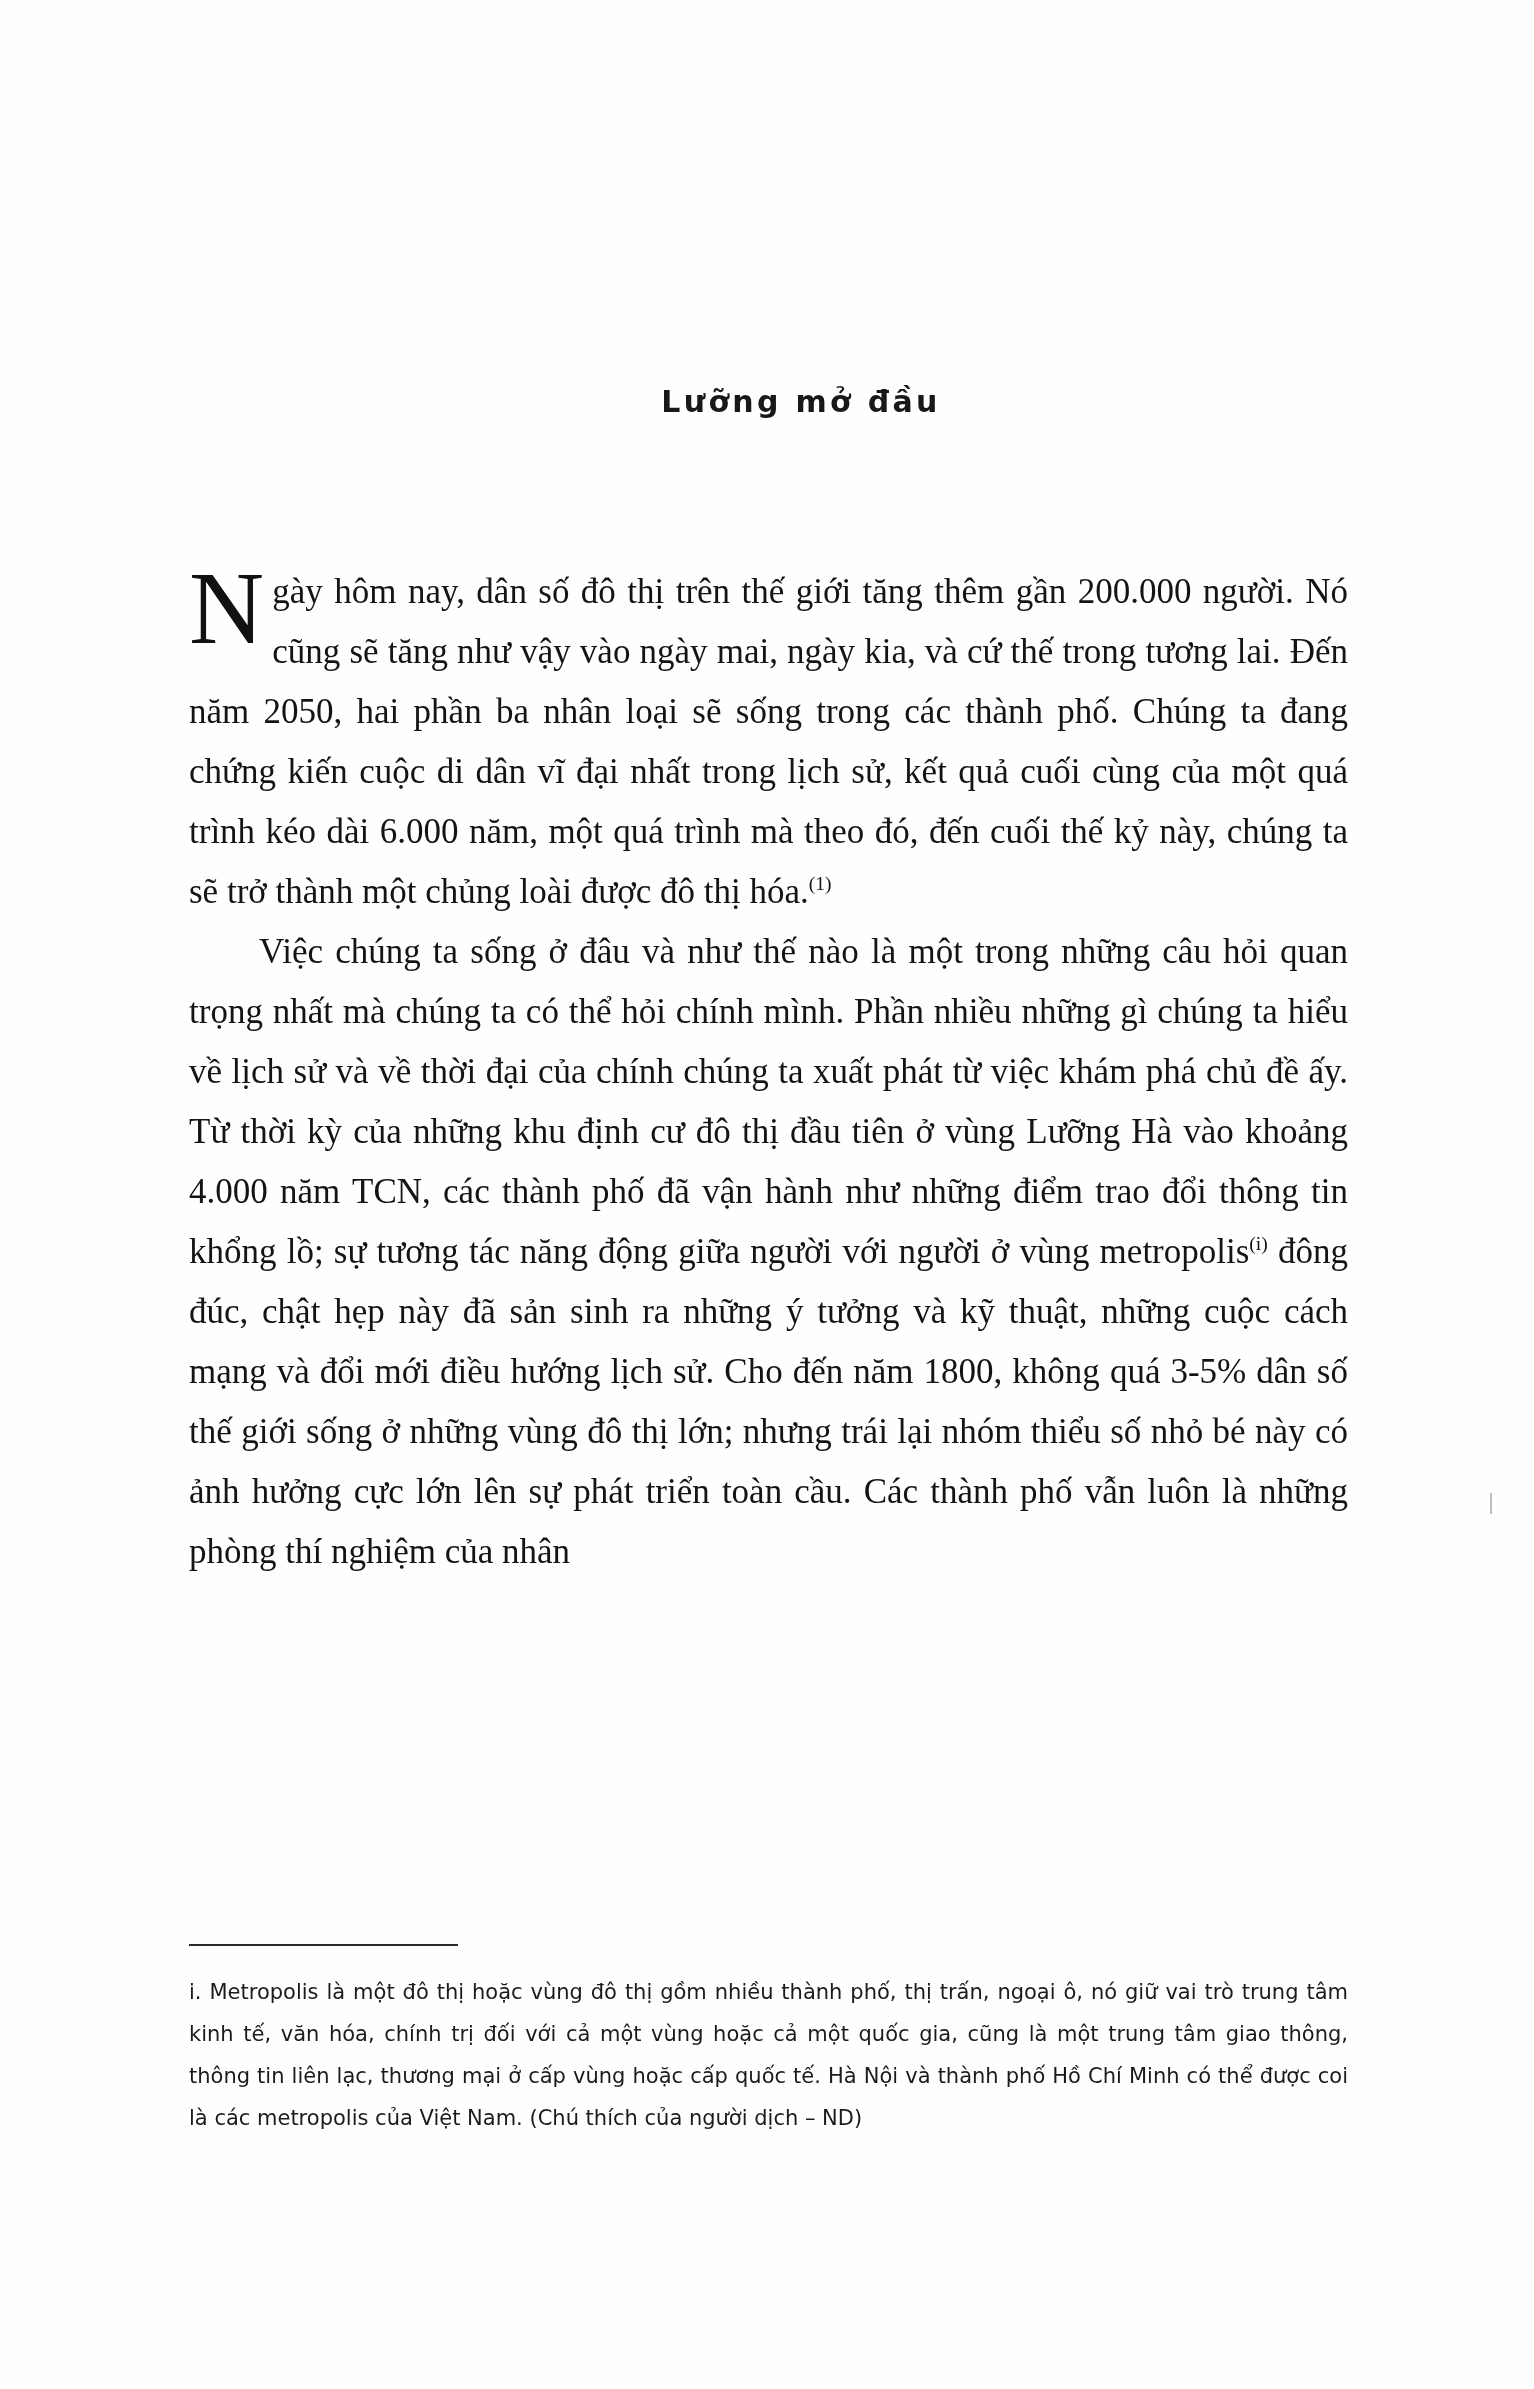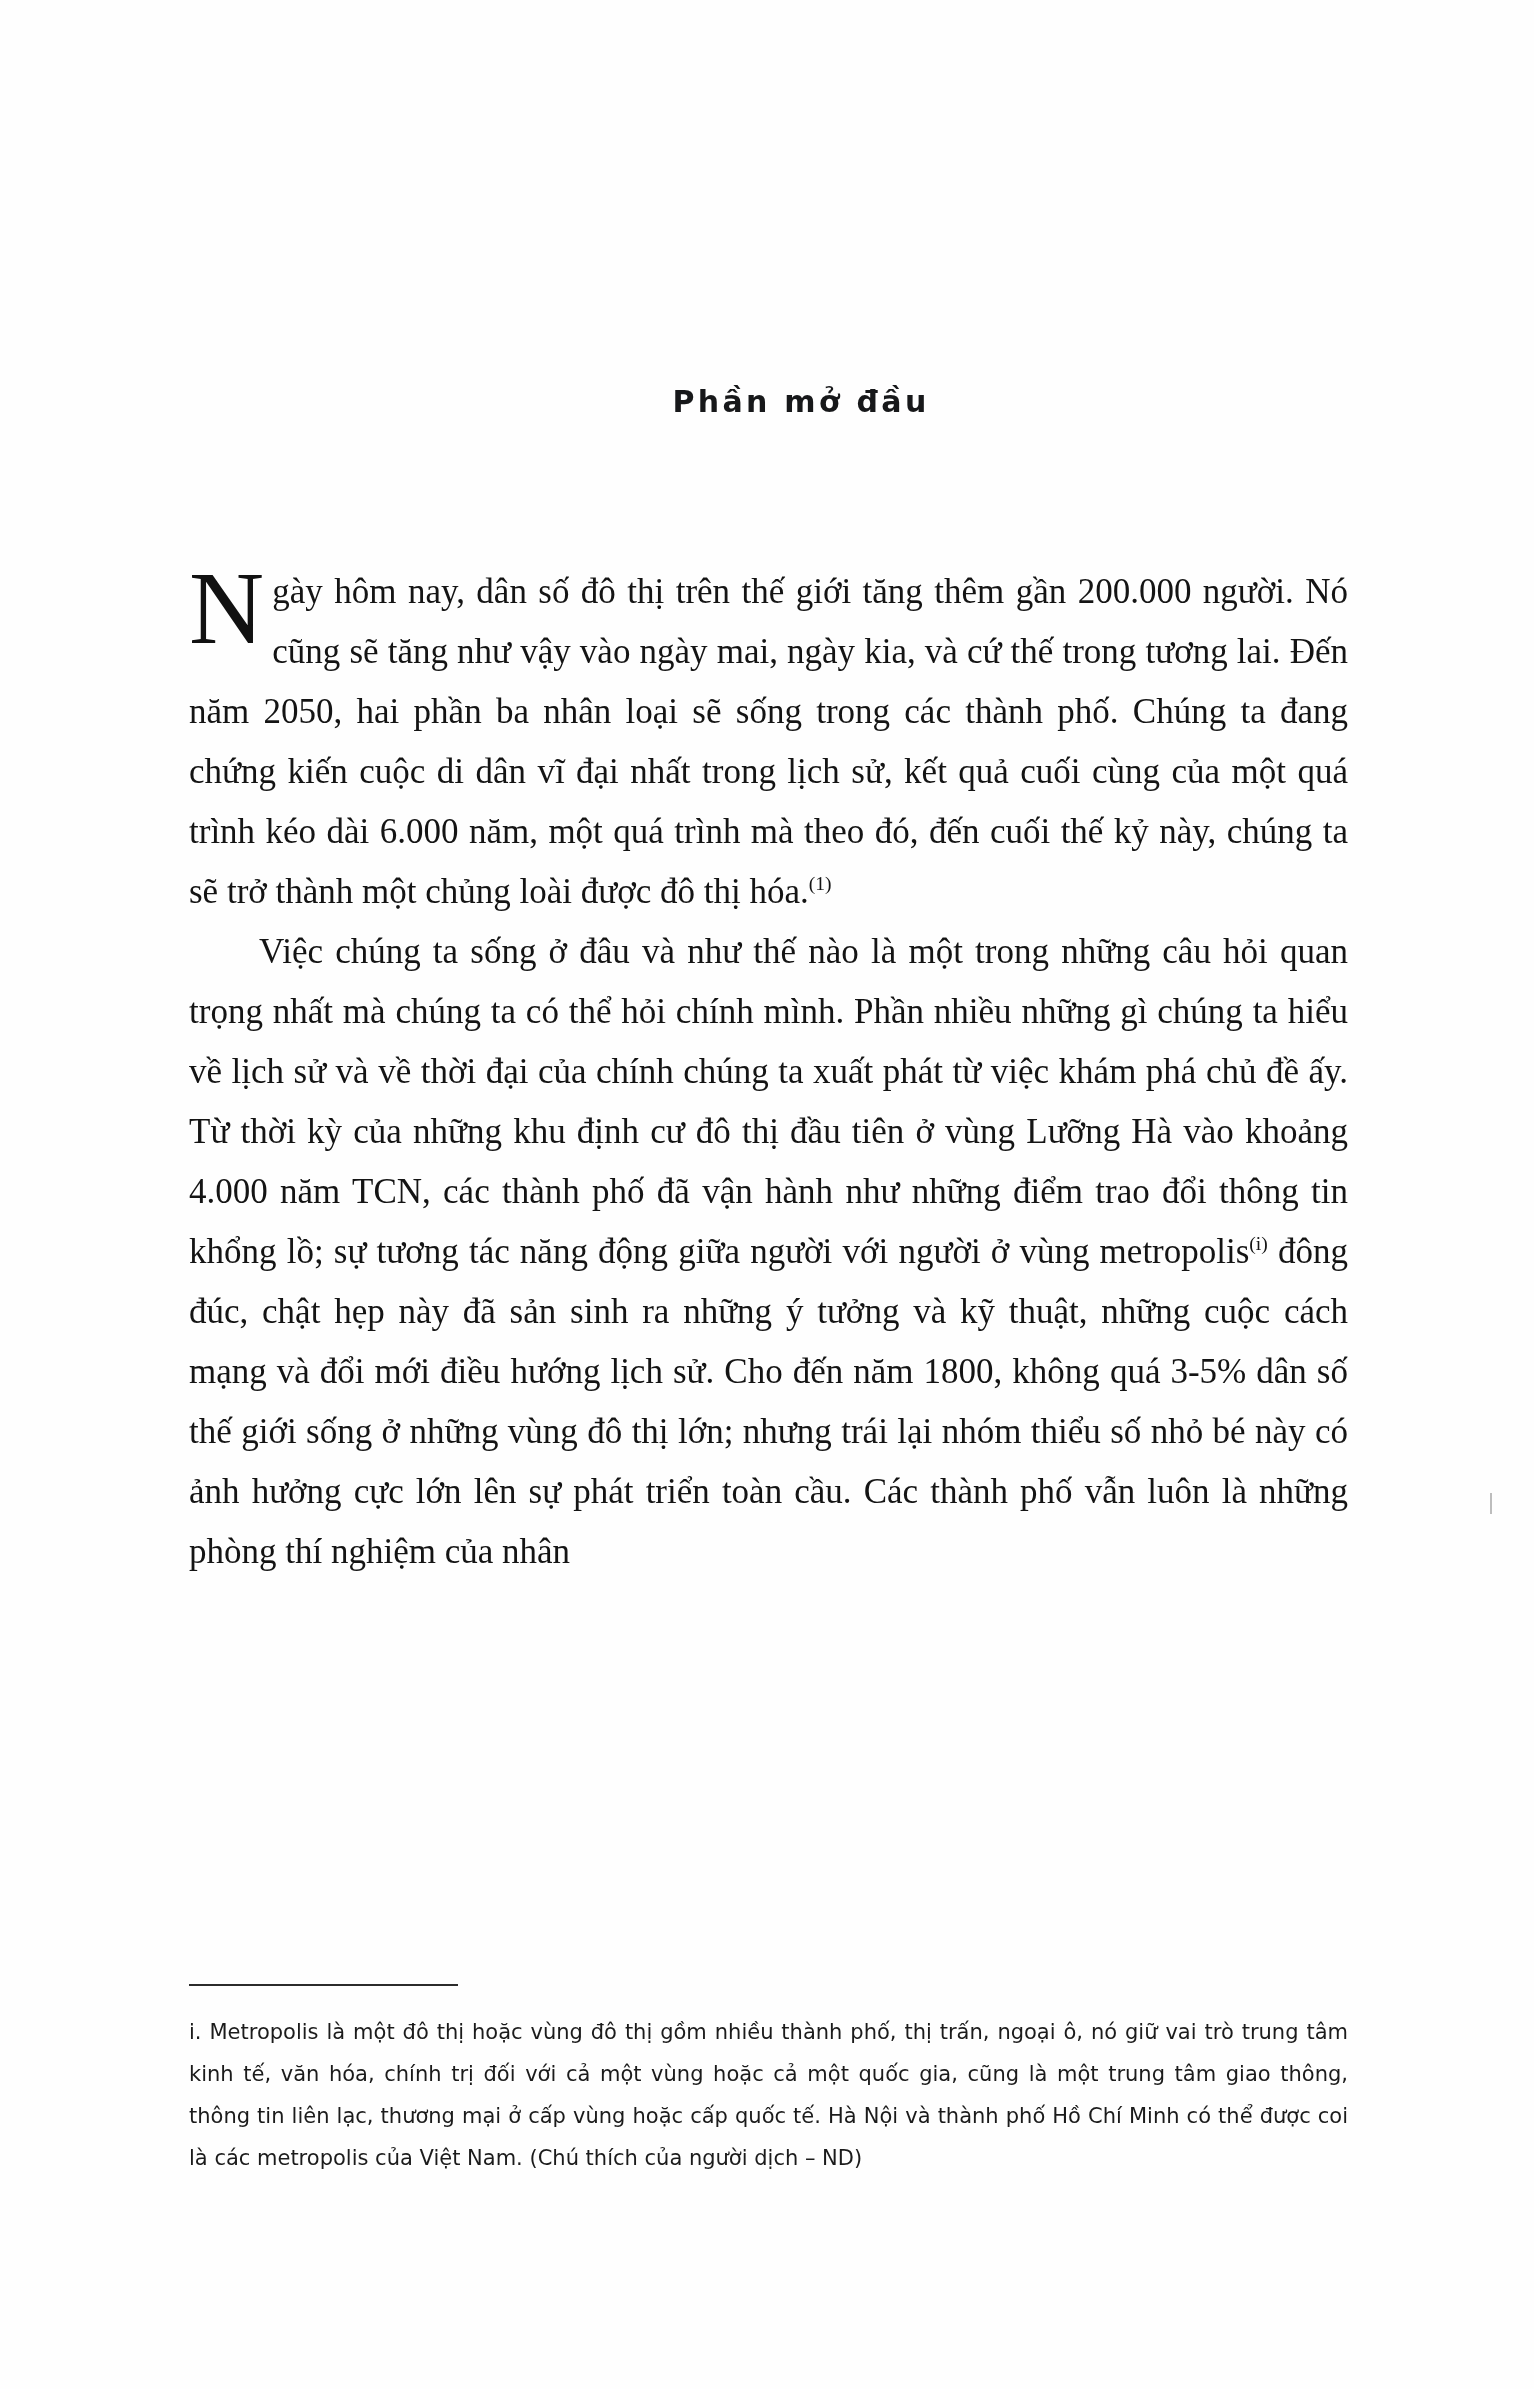--- a/index.html
+++ b/index.html
@@ -79,21 +79,21 @@
   }
   sup.fn {
     font-size: 19.6px;
     vertical-align: super;
     line-height: 0;
   }
   
   .footnote-wrap {
     position: absolute;
     left: 0;
-    top: 1984px;
+    top: 1944px;
     width: 1167px;
   }
   .footnote-rule {
     width: 269px;
     height: 2.4px;
     background: #2b2b2b;
     margin-bottom: 24.5px;
   }
   .footnote {
     font-family: "DejaVu Sans", sans-serif;
@@ -111,21 +111,21 @@
     height: 21px;
     background: #bdbdbd;
   }
 </style>
 </head>
 <body>
 
 <div class="page">
   <div class="content">
 
-    <div class="eyebrow">Phần mở đầu</div>
+    <div class="eyebrow">Lưỡng mở đầu</div>
 
     <div class="body-block">
 
       <p class="para dropcap-para">
         <span class="dropcap">N</span><span>gày hôm nay, dân số đô thị trên thế giới tăng thêm gần 200.000 người. Nó cũng sẽ tăng như vậy vào ngày mai, ngày kia, và cứ thế trong tương lai. Đến năm 2050, hai phần ba nhân loại sẽ sống trong các thành phố. Chúng ta đang chứng kiến cuộc di dân vĩ đại nhất trong lịch sử, kết quả cuối cùng của một quá trình kéo dài 6.000 năm, một quá trình mà theo đó, đến cuối thế kỷ này, chúng ta sẽ trở thành một chủng loài được đô thị hóa.</span><sup class="fn">(1)</sup>
       </p>
 
       <p class="para indent">
         <span>Việc chúng ta sống ở đâu và như thế nào là một trong những câu hỏi quan trọng nhất mà chúng ta có thể hỏi chính mình. Phần nhiều những gì chúng ta hiểu về lịch sử và về thời đại của chính chúng ta xuất phát từ việc khám phá chủ đề ấy. Từ thời kỳ của những khu định cư đô thị đầu tiên ở vùng Lưỡng Hà vào khoảng 4.000 năm TCN, các thành phố đã vận hành như những điểm trao đổi thông tin khổng lồ; sự tương tác năng động giữa người với người ở vùng metropolis</span><sup class="fn">(i)</sup><span> đông đúc, chật hẹp này đã sản sinh ra những ý tưởng và kỹ thuật, những cuộc cách mạng và đổi mới điều hướng lịch sử. Cho đến năm 1800, không quá 3-5% dân số thế giới sống ở những vùng đô thị lớn; nhưng trái lại nhóm thiểu số nhỏ bé này có ảnh hưởng cực lớn lên sự phát triển toàn cầu. Các thành phố vẫn luôn là những phòng thí nghiệm của nhân</span>
       </p>

